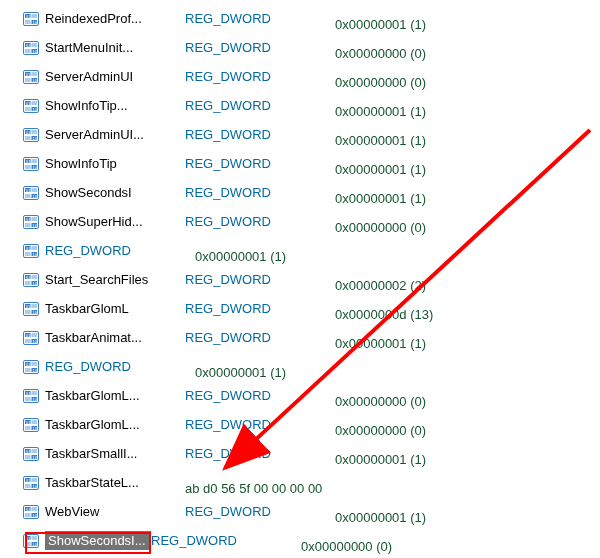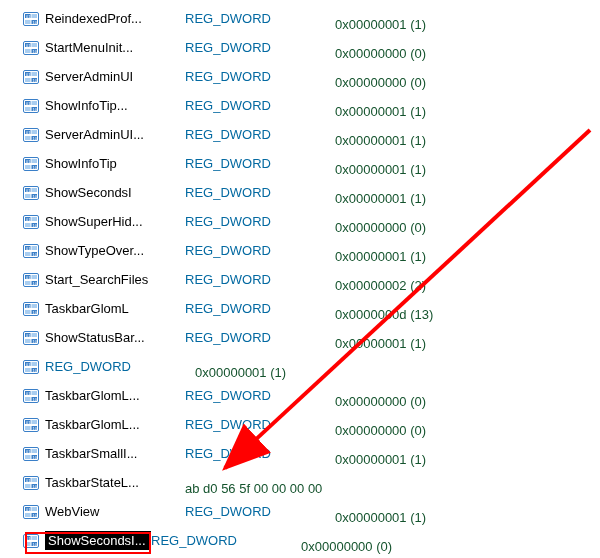--- a/index.html
+++ b/index.html
@@ -38,21 +38,21 @@
     }
     .name {
       width: 140px;
       overflow: hidden;
       text-overflow: ellipsis;
       white-space: nowrap;
       color: #000;
       padding-right: 4px;
     }
     .name.selected {
-      background: #000000;
+      background: #737373;
       color: #fff;
       padding: 2px 3px;
       width: auto;
       min-width: 106px;
     }
     .type {
       width: 150px;
       color: #0369a1;
       white-space: nowrap;
     }
@@ -217,21 +217,20 @@
         <svg viewBox="0 0 16 16">
     <rect x="0.5" y="1.5" width="15" height="13" rx="1.5" fill="#ffffff" stroke="#3a7fc8" stroke-width="1"></rect>
     <rect x="2" y="3" width="5.5" height="4" fill="#3a7fc8"></rect>
     <rect x="8.5" y="3" width="5.5" height="4" fill="#a8cdf0"></rect>
     <rect x="2" y="9" width="5.5" height="4" fill="#a8cdf0"></rect>
     <rect x="8.5" y="9" width="5.5" height="4" fill="#3a7fc8"></rect>
     <text x="3" y="6.5" font-size="4" fill="#ffffff" font-family="Arial">01</text>
     <text x="9.5" y="12.5" font-size="4" fill="#ffffff" font-family="Arial">10</text>
   </svg>
       </span>
-      <span class="name">ShowTypeOver...</span>
       <span class="type">REG_DWORD</span>
       <span class="data">0x00000001 (1)</span>
     </div>
     <div class="row">
       <span class="icon">
         <svg viewBox="0 0 16 16">
     <rect x="0.5" y="1.5" width="15" height="13" rx="1.5" fill="#ffffff" stroke="#3a7fc8" stroke-width="1"></rect>
     <rect x="2" y="3" width="5.5" height="4" fill="#3a7fc8"></rect>
     <rect x="8.5" y="3" width="5.5" height="4" fill="#a8cdf0"></rect>
     <rect x="2" y="9" width="5.5" height="4" fill="#a8cdf0"></rect>
@@ -265,21 +264,21 @@
         <svg viewBox="0 0 16 16">
     <rect x="0.5" y="1.5" width="15" height="13" rx="1.5" fill="#ffffff" stroke="#3a7fc8" stroke-width="1"></rect>
     <rect x="2" y="3" width="5.5" height="4" fill="#3a7fc8"></rect>
     <rect x="8.5" y="3" width="5.5" height="4" fill="#a8cdf0"></rect>
     <rect x="2" y="9" width="5.5" height="4" fill="#a8cdf0"></rect>
     <rect x="8.5" y="9" width="5.5" height="4" fill="#3a7fc8"></rect>
     <text x="3" y="6.5" font-size="4" fill="#ffffff" font-family="Arial">01</text>
     <text x="9.5" y="12.5" font-size="4" fill="#ffffff" font-family="Arial">10</text>
   </svg>
       </span>
-      <span class="name">ShowStatusBar...</span>
+      <span class="name">TaskbarAnimat...</span>
       <span class="type">REG_DWORD</span>
       <span class="data">0x00000001 (1)</span>
     </div>
     <div class="row">
       <span class="icon">
         <svg viewBox="0 0 16 16">
     <rect x="0.5" y="1.5" width="15" height="13" rx="1.5" fill="#ffffff" stroke="#3a7fc8" stroke-width="1"></rect>
     <rect x="2" y="3" width="5.5" height="4" fill="#3a7fc8"></rect>
     <rect x="8.5" y="3" width="5.5" height="4" fill="#a8cdf0"></rect>
     <rect x="2" y="9" width="5.5" height="4" fill="#a8cdf0"></rect>

